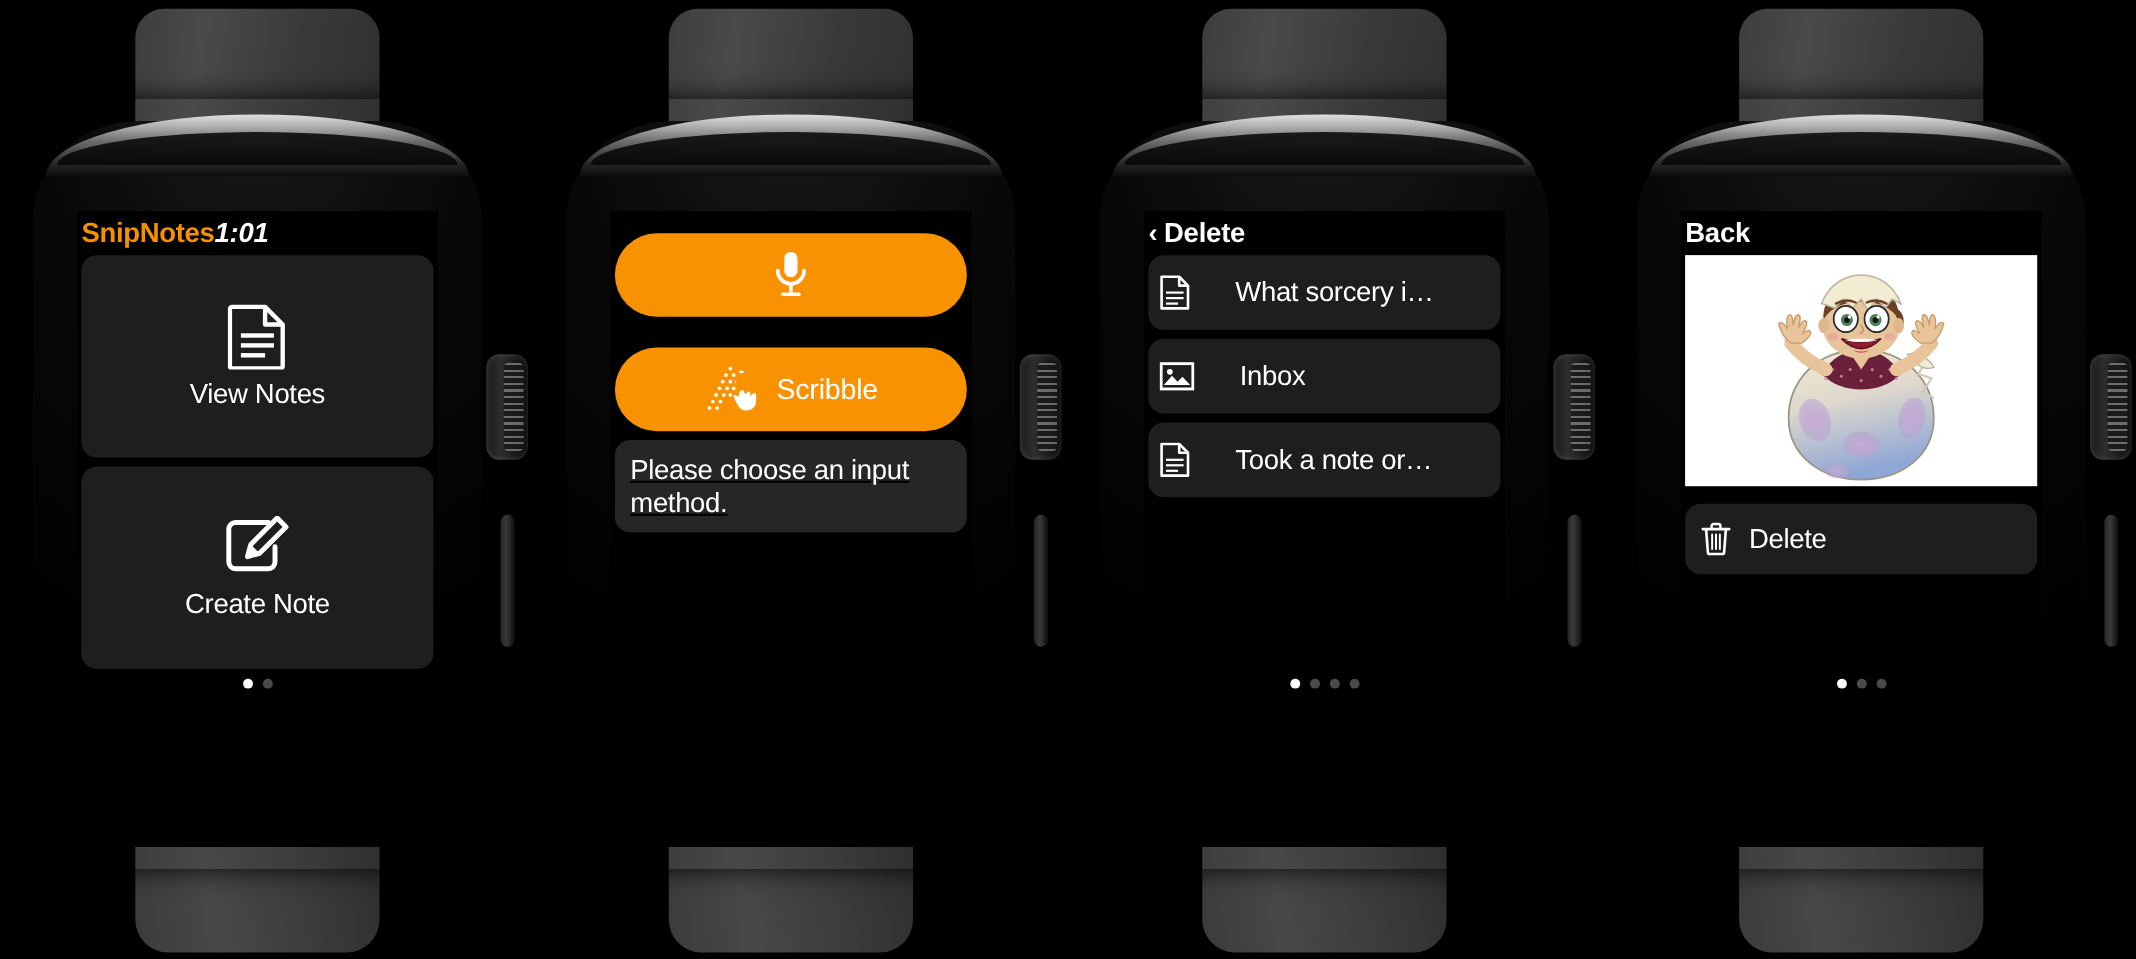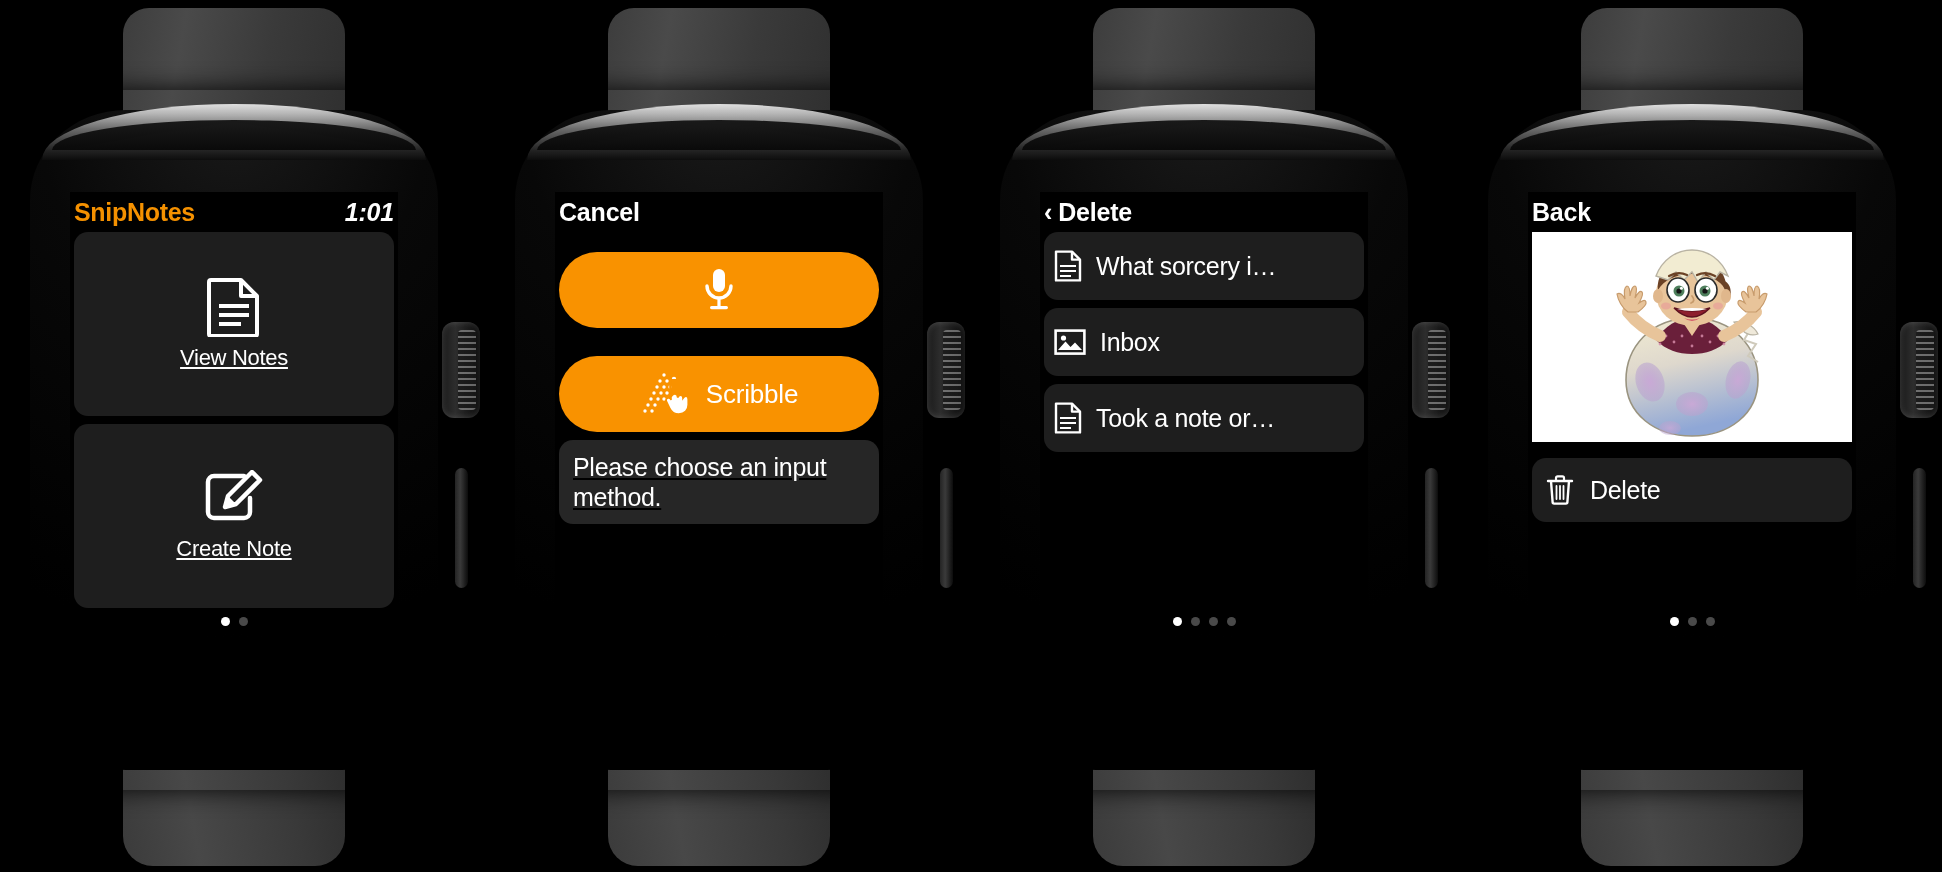--- a/index.html
+++ b/index.html
@@ -148,21 +148,21 @@
     background:#000;
     overflow:hidden;
     display:flex;
     flex-direction:column;
   }
   .status-bar{
     height: 40px;
     flex: 0 0 40px;
     display:flex;
     align-items:center;
-    justify-content:space-between;
+    justify-content:flex-start;
     padding: 0 4px 0 4px;
   }
   .app-title{
     font-size: 25px;
     font-weight: 700;
     color:#f59100;
     letter-spacing:-.3px;
   }
   .clock{
     font-size: 25px;
@@ -200,24 +200,23 @@
     background:#1e1e1e;
     border-radius:14px;
     flex: 1 1 0;
     display:flex;
     flex-direction:column;
     align-items:center;
     justify-content:center;
     gap: 8px;
   }
   .menu-card .label{
-    font-size:22px;
+    font-size:25px;
     color:#fff;
     letter-spacing:-.3px;
-    text-decoration:underline;
   }
   .ic { display:block; }
 
   
   .pill{
     background:#f99200;
     border-radius: 38px;
     height: 76px;
     display:flex;
     align-items:center;
@@ -255,20 +254,21 @@
     gap: 14px;
     padding: 0 10px;
     flex:0 0 auto;
   }
   .list-row .rlabel{
     font-size:25px;
     color:#fff;
     white-space:nowrap;
     overflow:hidden;
     letter-spacing:-.3px;
+    margin-left:27px;
   }
 
   
   .photo-card{
     background:#fff;
     width:100%;
     height: 210px;
     flex:0 0 auto;
     position:relative;
     overflow:hidden;
@@ -367,23 +367,20 @@
     <div class="band-bottom"></div>
     <div class="case">
       <div class="case-inner"></div>
       <div class="glass-top"></div>
       <div class="crown">
           <div class="ridges"></div>
         </div>
       <div class="side-button"></div>
 
       <div class="screen">
-        <div class="status-bar">
-          <span class="nav-title">Cancel</span>
-        </div>
         <div class="screen-body">
 
           <div class="pill">
             <span class="ic">
               <svg width="34" height="46" viewBox="0 0 34 46">
                 <rect x="11" y="2" width="12" height="23" rx="6" fill="#fff"></rect>
                 <path d="M5 19 a12 12 0 0 0 24 0" fill="none" stroke="#fff" stroke-width="3.4" stroke-linecap="round"></path>
                 <rect x="15.4" y="31" width="3.2" height="8" fill="#fff"></rect>
                 <rect x="8" y="39" width="18" height="3.2" rx="1.6" fill="#fff"></rect>
               </svg>

